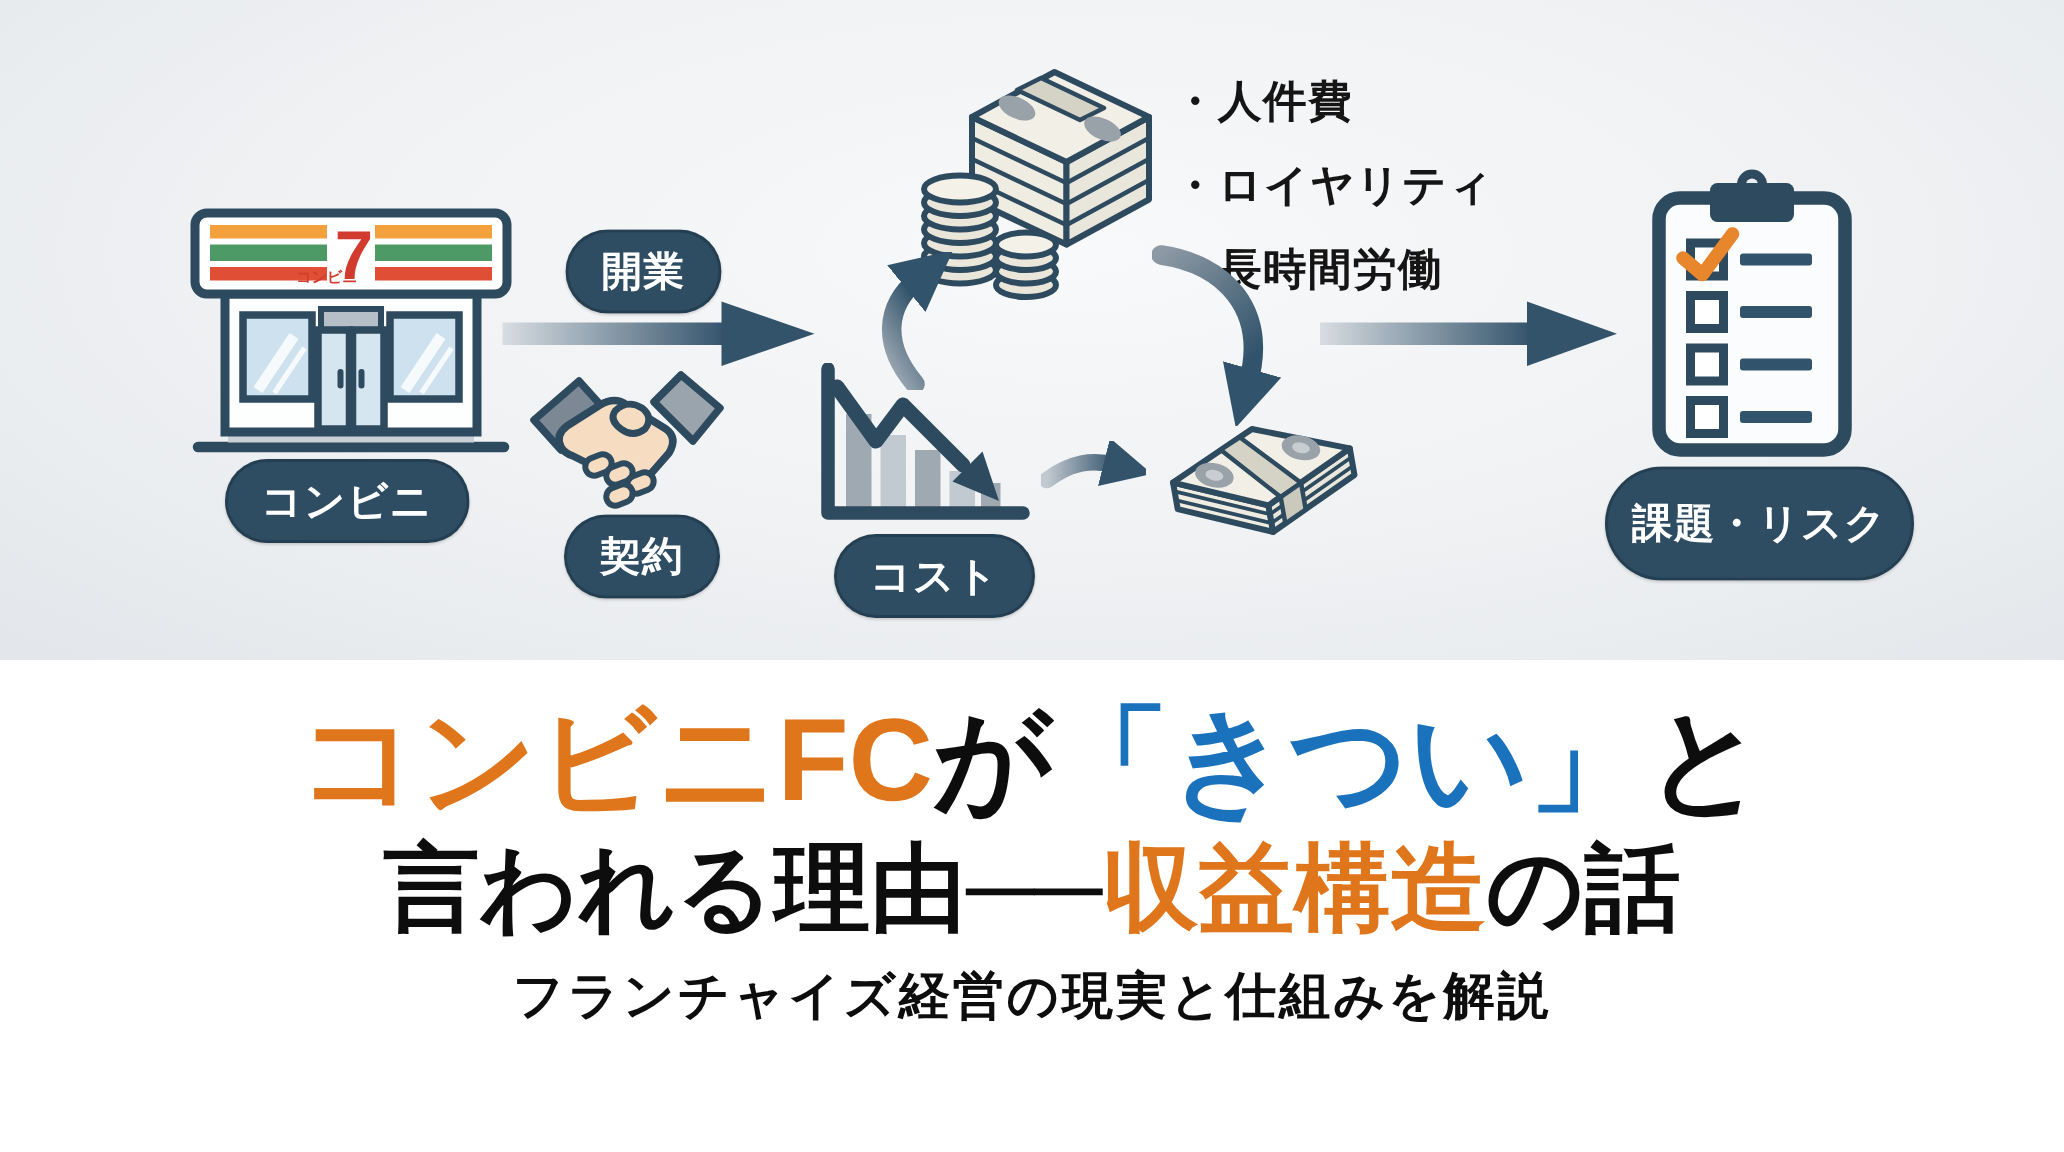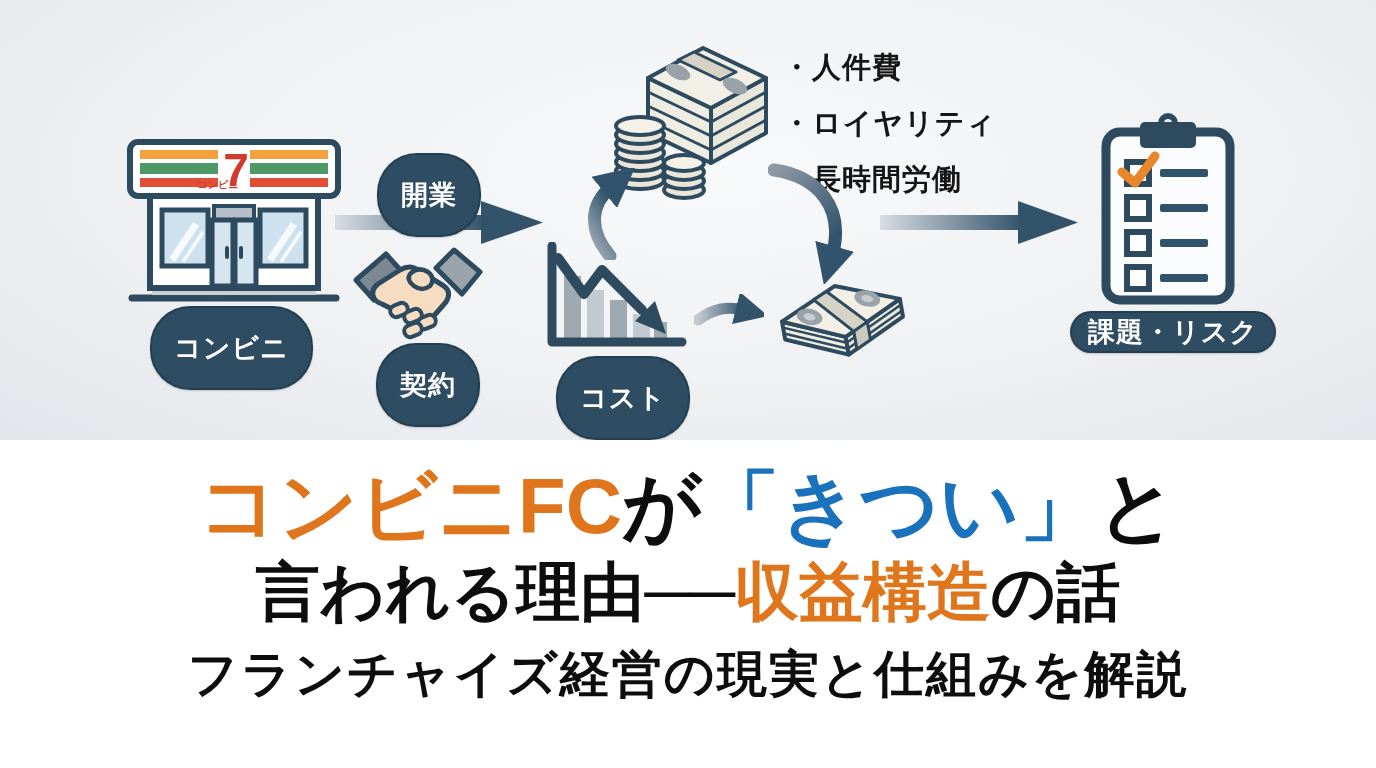--- a/index.html
+++ b/index.html
@@ -15,41 +15,41 @@
   .stage{
     position:absolute;left:0;top:0;width:1376px;height:440px;
     background:radial-gradient(ellipse at 52% 38%, #f8f9fa 0%, #eff1f3 55%, #e3e6ea 100%);
   }
   .abs{position:absolute;}
 
   .pill{
     display:inline-flex;align-items:center;justify-content:center;
     background:#2E4D63;color:#ffffff;
     font-weight:800;font-size:27px;letter-spacing:1px;line-height:1.2;
-    padding:24px 22px;border-radius:40px;
+    padding:10px 22px;border-radius:40px;
     border:2px solid rgba(22,42,56,.38);
     box-shadow:0 1px 2px rgba(0,0,0,.18);
     white-space:nowrap;
   }
-  .pill.tight{padding:3px 16px;}
+  .pill.tight{padding:20px 16px;}
 
   .bullets{
     display:flex;flex-direction:column;gap:16px;
     font-size:29px;font-weight:800;color:#151515;letter-spacing:1px;
     white-space:nowrap;
   }
 
   
   .title-area{
     position:absolute;left:0;top:440px;width:1376px;height:282px;
     background:#ffffff;text-align:center;color:#0d0d0d;
   }
   .title-line1{margin-top:22px;font-size:78px;font-weight:900;line-height:1.15;letter-spacing:0px;white-space:nowrap;}
   .title-line2{margin-top:4px;font-size:64px;font-weight:900;line-height:1.15;white-space:nowrap;}
-  .subtitle{margin-top:12px;font-size:50px;font-weight:800;letter-spacing:2px;white-space:nowrap;}
+  .subtitle{margin-top:12px;font-size:34px;font-weight:800;letter-spacing:2px;white-space:nowrap;}
   .t-orange{color:#E0761B;}
   .t-blue{color:#1B72BC;}
   .t-black{color:#0d0d0d;}
 
   svg{display:block;}
 </style>
 </head>
 <body>
 
 <div class="canvas">

